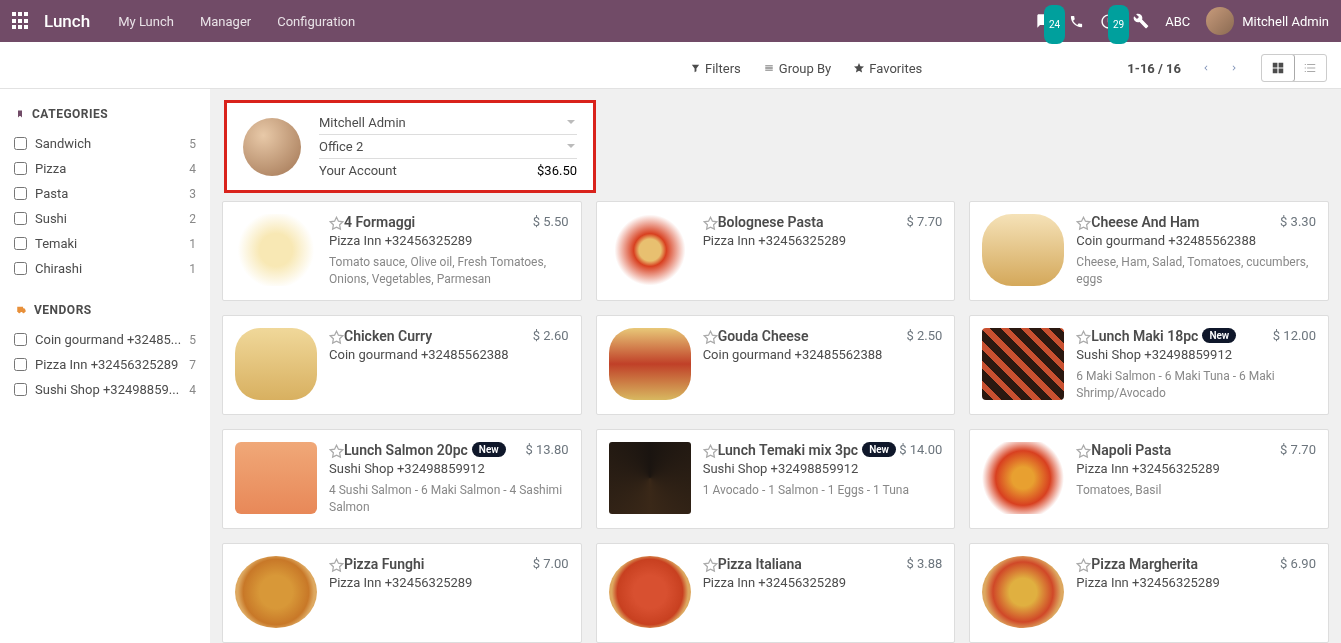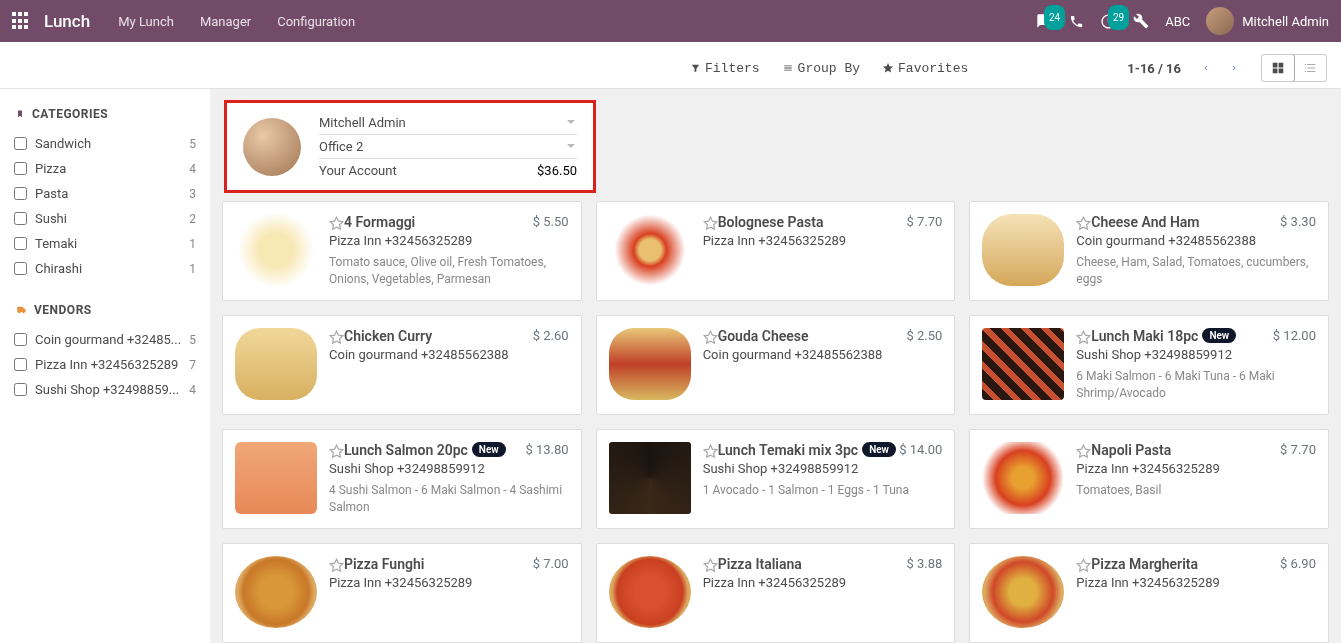--- a/index.html
+++ b/index.html
@@ -6,40 +6,40 @@
 body { font-family: -apple-system, BlinkMacSystemFont, "Segoe UI", Roboto, "Helvetica Neue", Arial, sans-serif; font-size: 13px; color: #4c4c4c; background: #fff; }
 
 
 .navbar { background: #714B67; color: #fff; height: 42px; display: flex; align-items: center; padding: 0 12px; }
 .navbar .apps-icon { width: 18px; height: 18px; margin-right: 14px; cursor: pointer; display: flex; flex-wrap: wrap; gap: 2px; }
 .navbar .apps-icon span { width: 4px; height: 4px; background: #fff; }
 .navbar .brand { font-size: 17px; font-weight: 500; margin-right: 28px; }
 .navbar .nav-link { color: #e9e2e7; font-size: 13px; margin-right: 26px; cursor: pointer; }
 .navbar .spacer { flex: 1; }
 .navbar .nav-icon { margin-left: 16px; cursor: pointer; color: #fff; position: relative; }
-.navbar .badge { background: #00A09D; color: #fff; font-size: 10px; padding: 7px 5px; border-radius: 8px; position: absolute; top: -8px; right: -12px; }
+.navbar .badge { background: #00A09D; color: #fff; font-size: 10px; padding: 14px 5px; border-radius: 8px; position: absolute; top: -8px; right: -12px; }
 .navbar .user { display: flex; align-items: center; margin-left: 16px; cursor: pointer; }
 .navbar .avatar { width: 28px; height: 28px; border-radius: 50%; background: linear-gradient(135deg,#c89b7b,#8a6a52); margin-right: 8px; }
 .navbar .abc { font-size: 13px; margin-left: 16px; }
 
 
 .control-bar { border-bottom: 1px solid #e2e2e2; padding: 6px 14px 0 14px; }
 .control-bar .top-row { display: flex; align-items: center; height: 42px; }
 .control-bar h1 { font-size: 18px; font-weight: 400; color: #4c4c4c; }
 .control-bar .search-area { margin-left: auto; display: flex; align-items: center; width: 660px; border-bottom: 1px solid #cfcfcf; padding-bottom: 2px; }
 .filter-chip { border: 1px solid #714B67; display: flex; align-items: center; font-size: 12px; margin-right: 8px; }
 .filter-chip .chip-icon { background: #714B67; color: #fff; padding: 3px 6px; }
 .filter-chip .chip-text { padding: 2px 6px; color: #4c4c4c; }
 .filter-chip .chip-x { padding: 0 6px; color: #888; cursor: pointer; }
 .search-input { border: none; outline: none; flex: 1; font-size: 13px; padding: 4px; }
 .search-icon-btn { cursor: pointer; color: #4c4c4c; margin-left: 6px; }
 
 .control-bar .bottom-row { display: flex; align-items: center; height: 40px; }
 .bottom-row .tools { margin-left: 676px; display: flex; gap: 22px; color: #4c4c4c; }
-.bottom-row .tool { cursor: pointer; font-size: 13px; display: flex; align-items: center; gap: 4px; font-family: Liberation Mono, monospace; }
+.bottom-row .tool { cursor: pointer; font-size: 13px; display: flex; align-items: center; gap: 4px; }
 .bottom-row .right-controls { margin-left: auto; display: flex; align-items: center; gap: 10px; }
 .pager { font-size: 13px; color: #4c4c4c; margin-right: 6px; font-weight: bold; }
 .arrow-btn { cursor: pointer; color: #888; padding: 4px; }
 .view-switch { display: flex; border: 1px solid #ccc; border-radius: 3px; overflow: hidden; margin-left: 8px; }
 .view-btn { padding: 6px 9px; cursor: pointer; color: #4c4c4c; }
 .view-btn.active { background: #fff; border: 1px solid #aaa; margin: -1px; border-radius: 3px; }
 .view-btn:not(.active) { color: #aaa; }
 
 
 .main { display: flex; }

